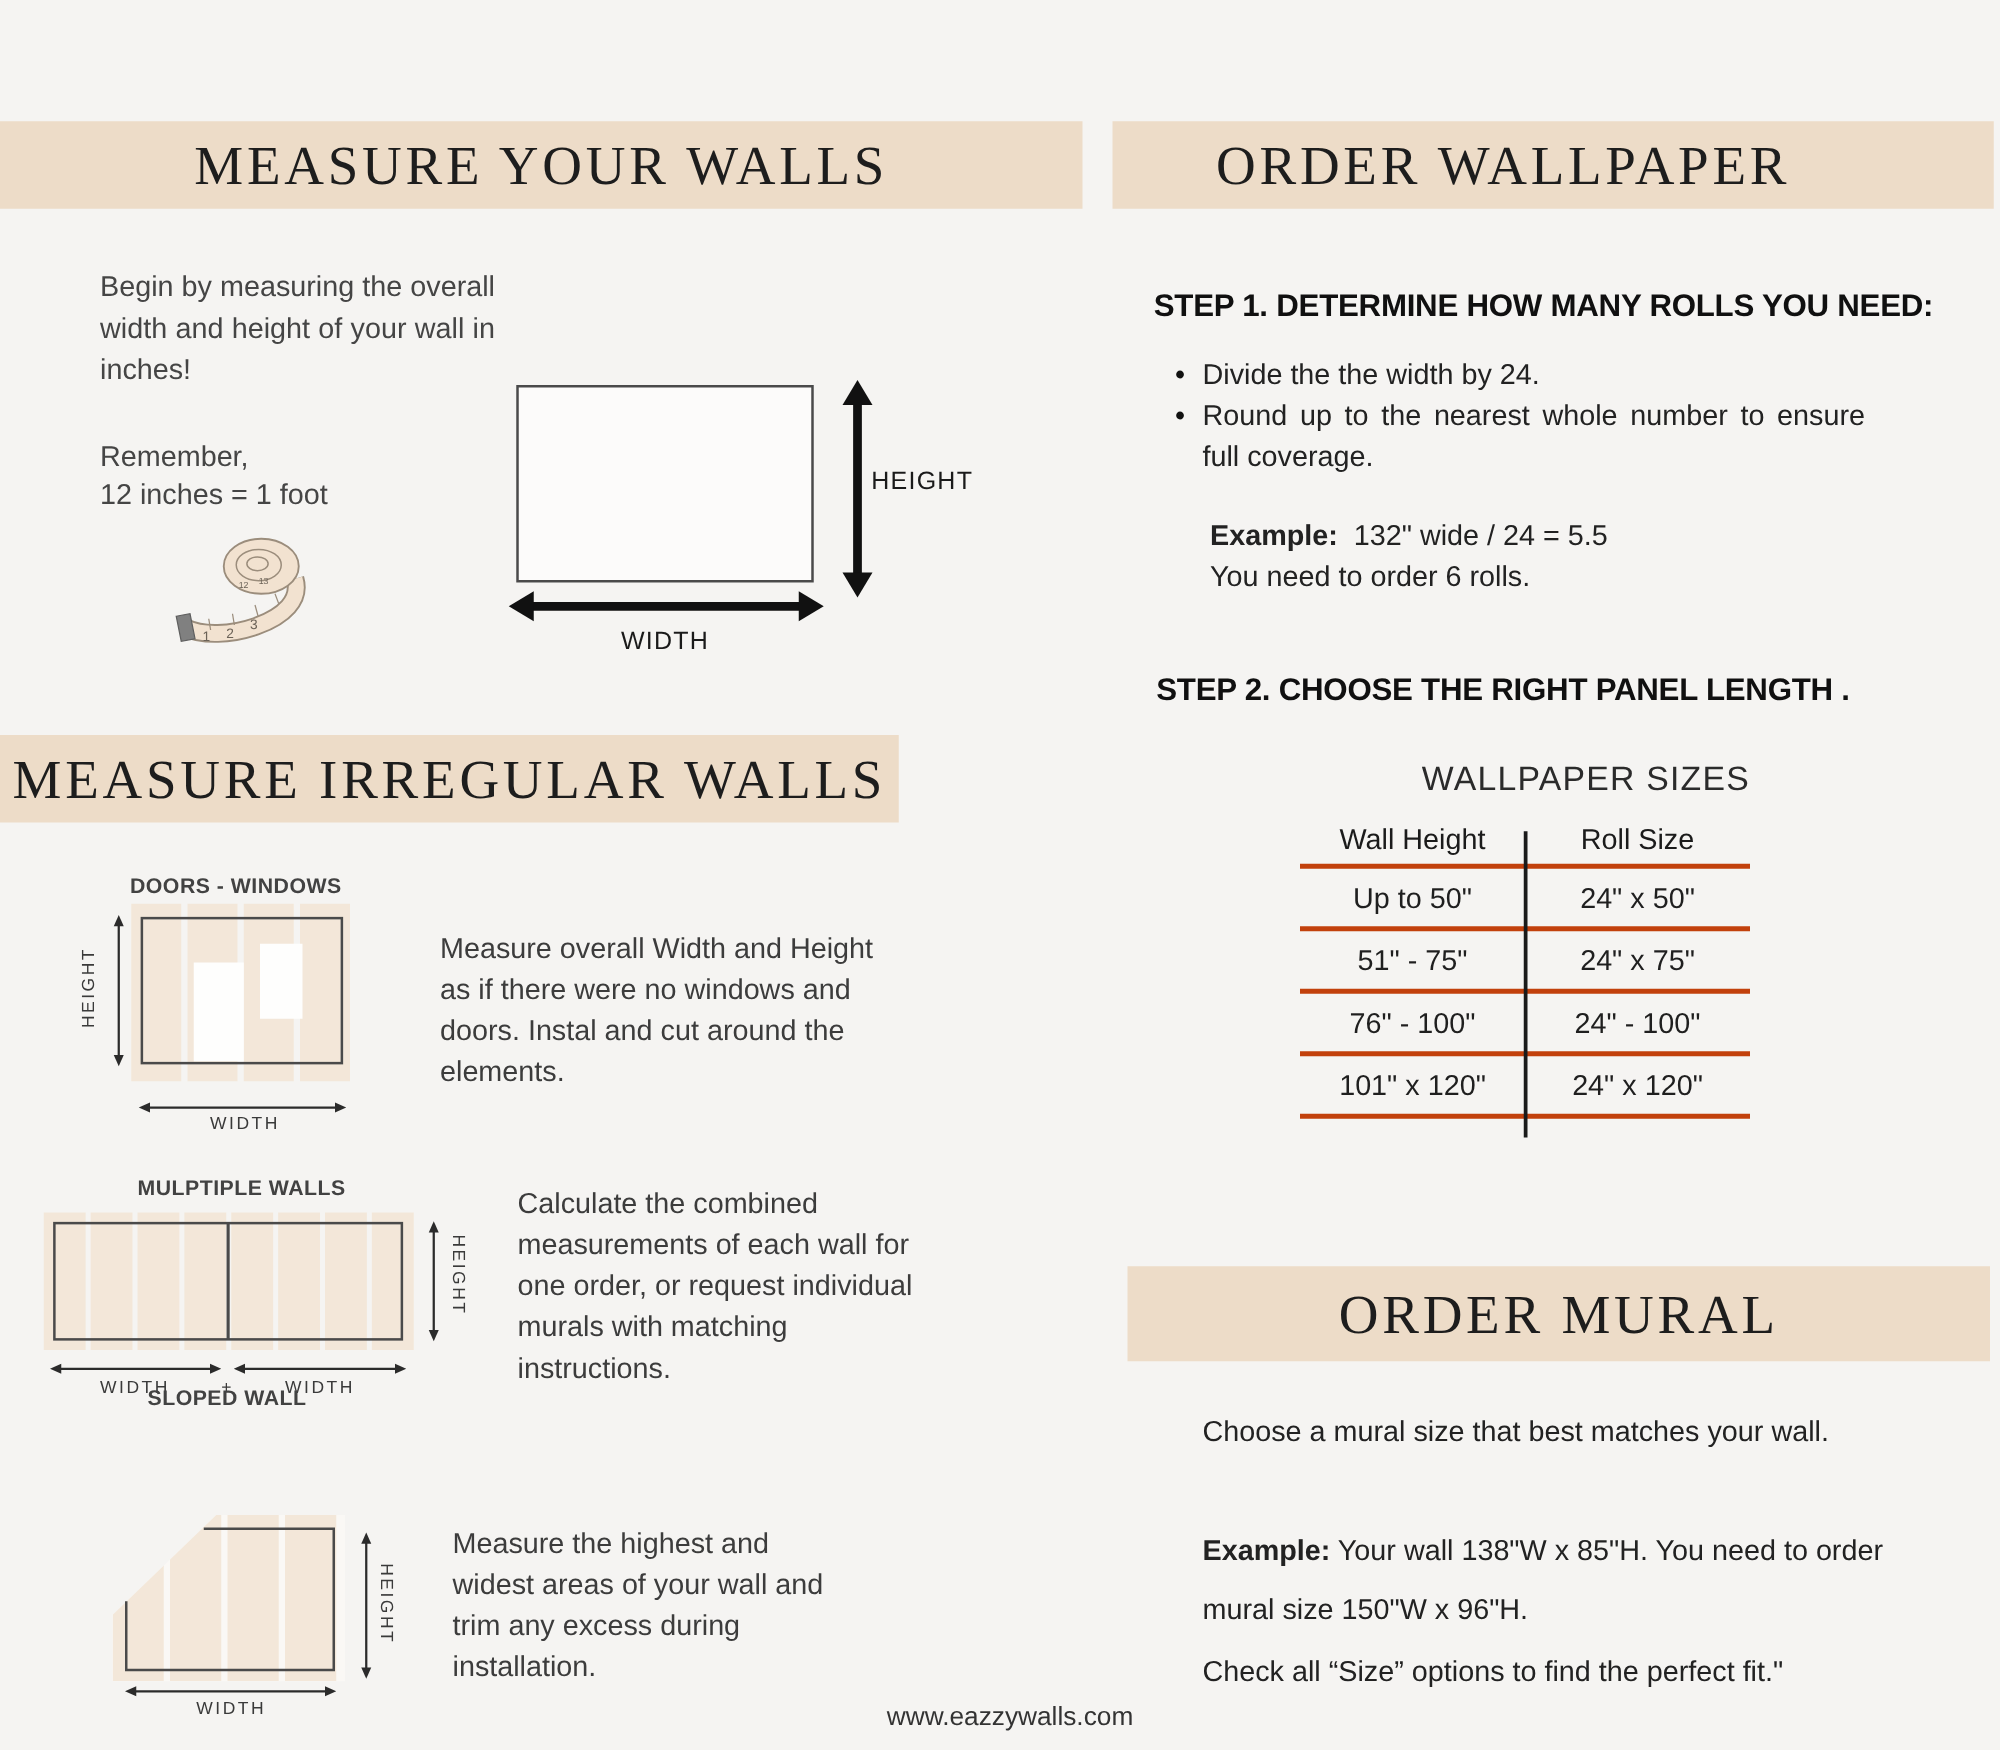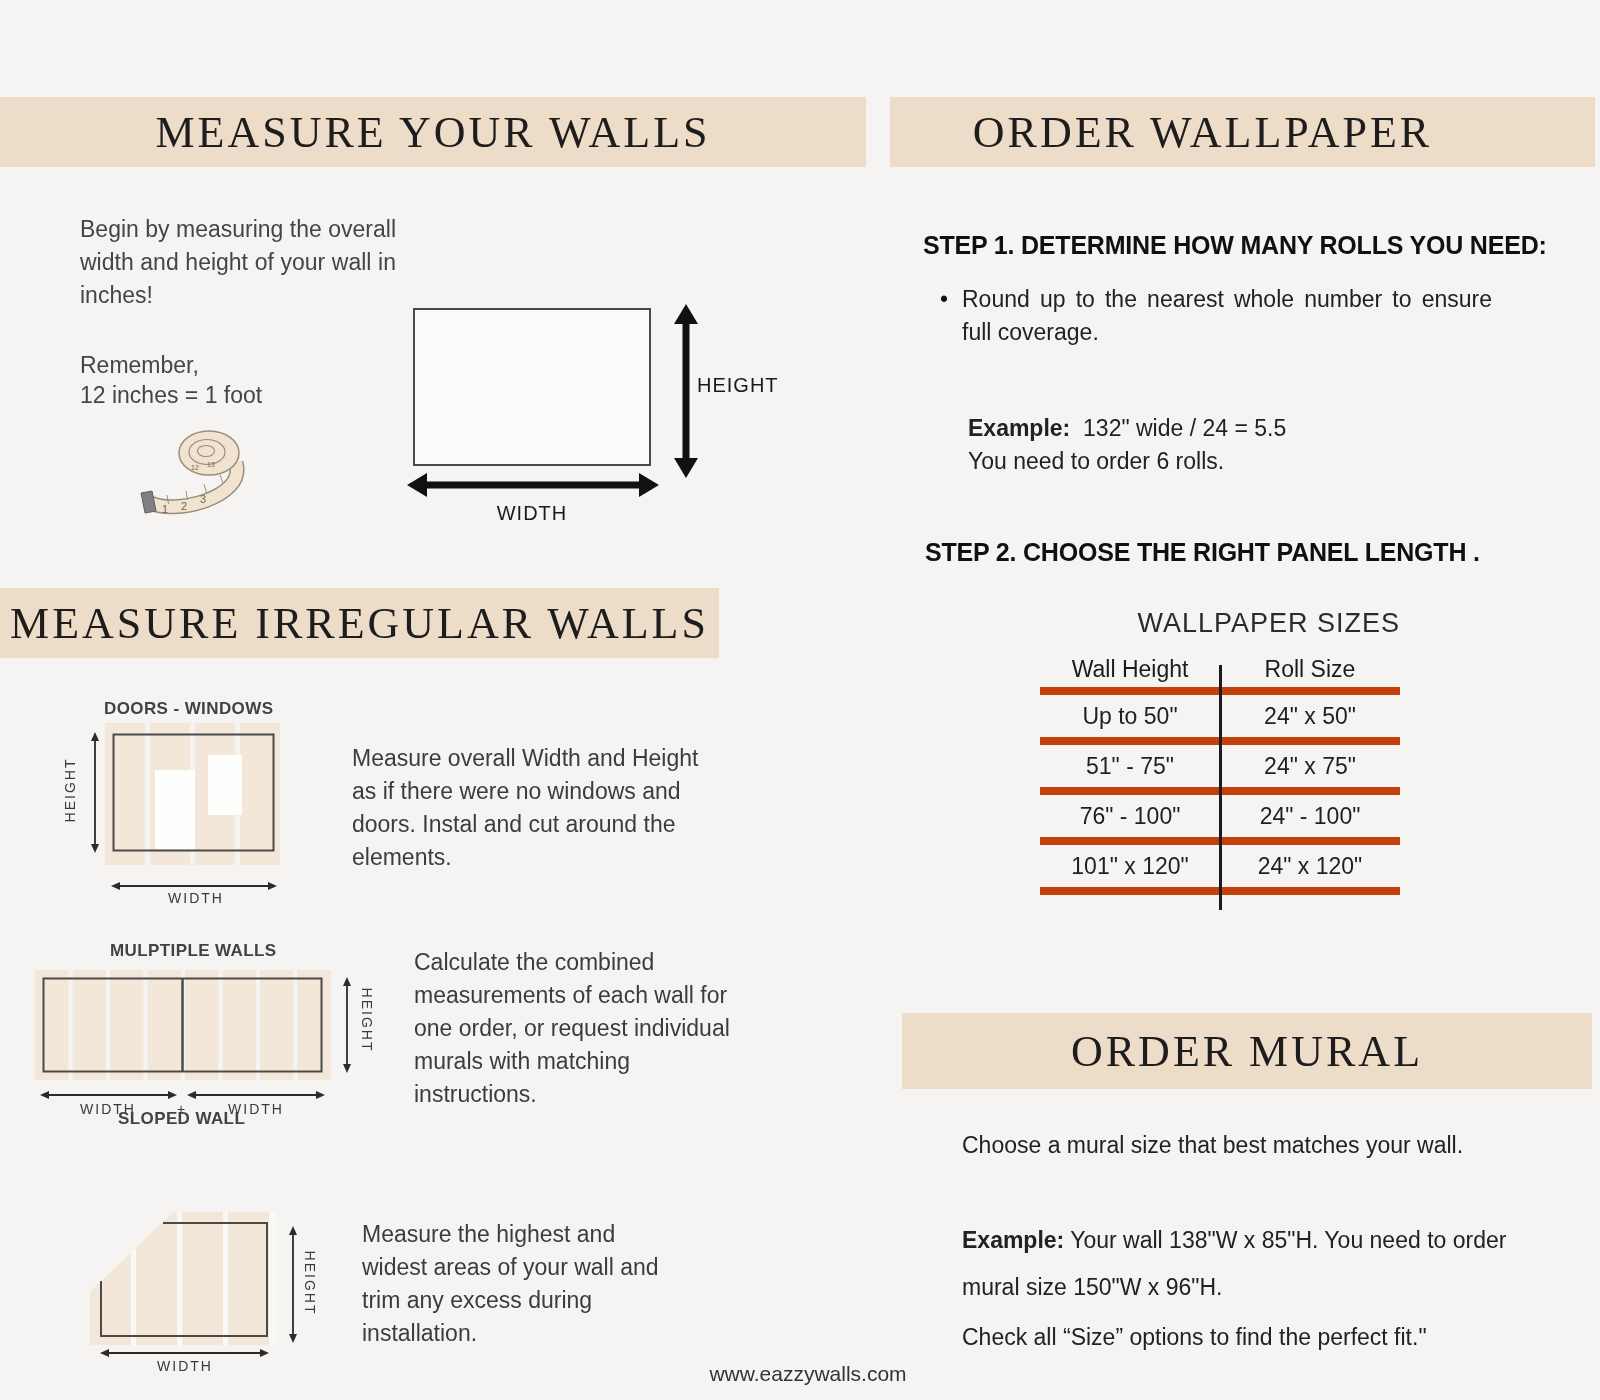--- a/index.html
+++ b/index.html
@@ -24,21 +24,21 @@
   .step-heading { font-size:25px; font-weight:800; color:#101010; letter-spacing:-0.2px; }
   .right-text { font-size:23px; color:#222; }
   .bullets { list-style:none; }
   .bullets li { font-size:23px; line-height:33px; color:#222; padding-left:24px; position:relative; }
   .bullets li::before { content:"\2022"; position:absolute; left:2px; top:0; font-size:23px; color:#111; }
   .bullets li.j { text-align:justify; }
   b { font-weight:700; }
   .tbl { display:grid; grid-template-columns:180px 180px; }
   .tbl .cell {
     font-size:23px; color:#1f1f1f; display:flex; align-items:center; justify-content:center;
-    height:50px; border-bottom:8px solid #c2410c;
+    height:50px; border-bottom:4px solid #c2410c;
   }
   .tbl .head { height:43px; font-size:23px; color:#1b1b1b; }
   .vline { background:#1a1a1a; }
   .wall-rect { border:2px solid #4a4a4a; background:#FCFBFA; }
   .footer-text { font-size:21px; color:#333; text-align:center; }
   svg { display:block; }
 </style>
 </head>
 <body>
 
@@ -169,20 +169,21 @@
 
 <div class="abs body-text" style="left:362px; top:1218px; width:300px; color:#3c3c3c;">Measure the highest and widest areas of your wall and trim any excess during installation.</div>
 
 <div class="abs bar" style="left:890px; top:97px; width:705px; height:70px; padding-right:80px;">
   <span>ORDER WALLPAPER</span>
 </div>
 
 <div class="abs step-heading" style="left:923px; top:231px;">STEP 1. DETERMINE HOW MANY ROLLS YOU NEED:</div>
 
 <ul class="abs bullets" style="left:938px; top:283px; width:554px;">
+  <li>Divide the the width by 24.</li>
   <li class="j">Round up to the nearest whole number to ensure full coverage.</li>
 </ul>
 
 <div class="abs right-text" style="left:968px; top:412px; line-height:33px;">
   <div><b>Example:</b>&nbsp;&nbsp;<span>132" wide / 24 = 5.5</span></div>
   <div style="">You need to order 6 rolls.</div>
 </div>
 
 <div class="abs step-heading" style="left:925px; top:538px;">STEP 2. CHOOSE THE RIGHT PANEL LENGTH .</div>
 

